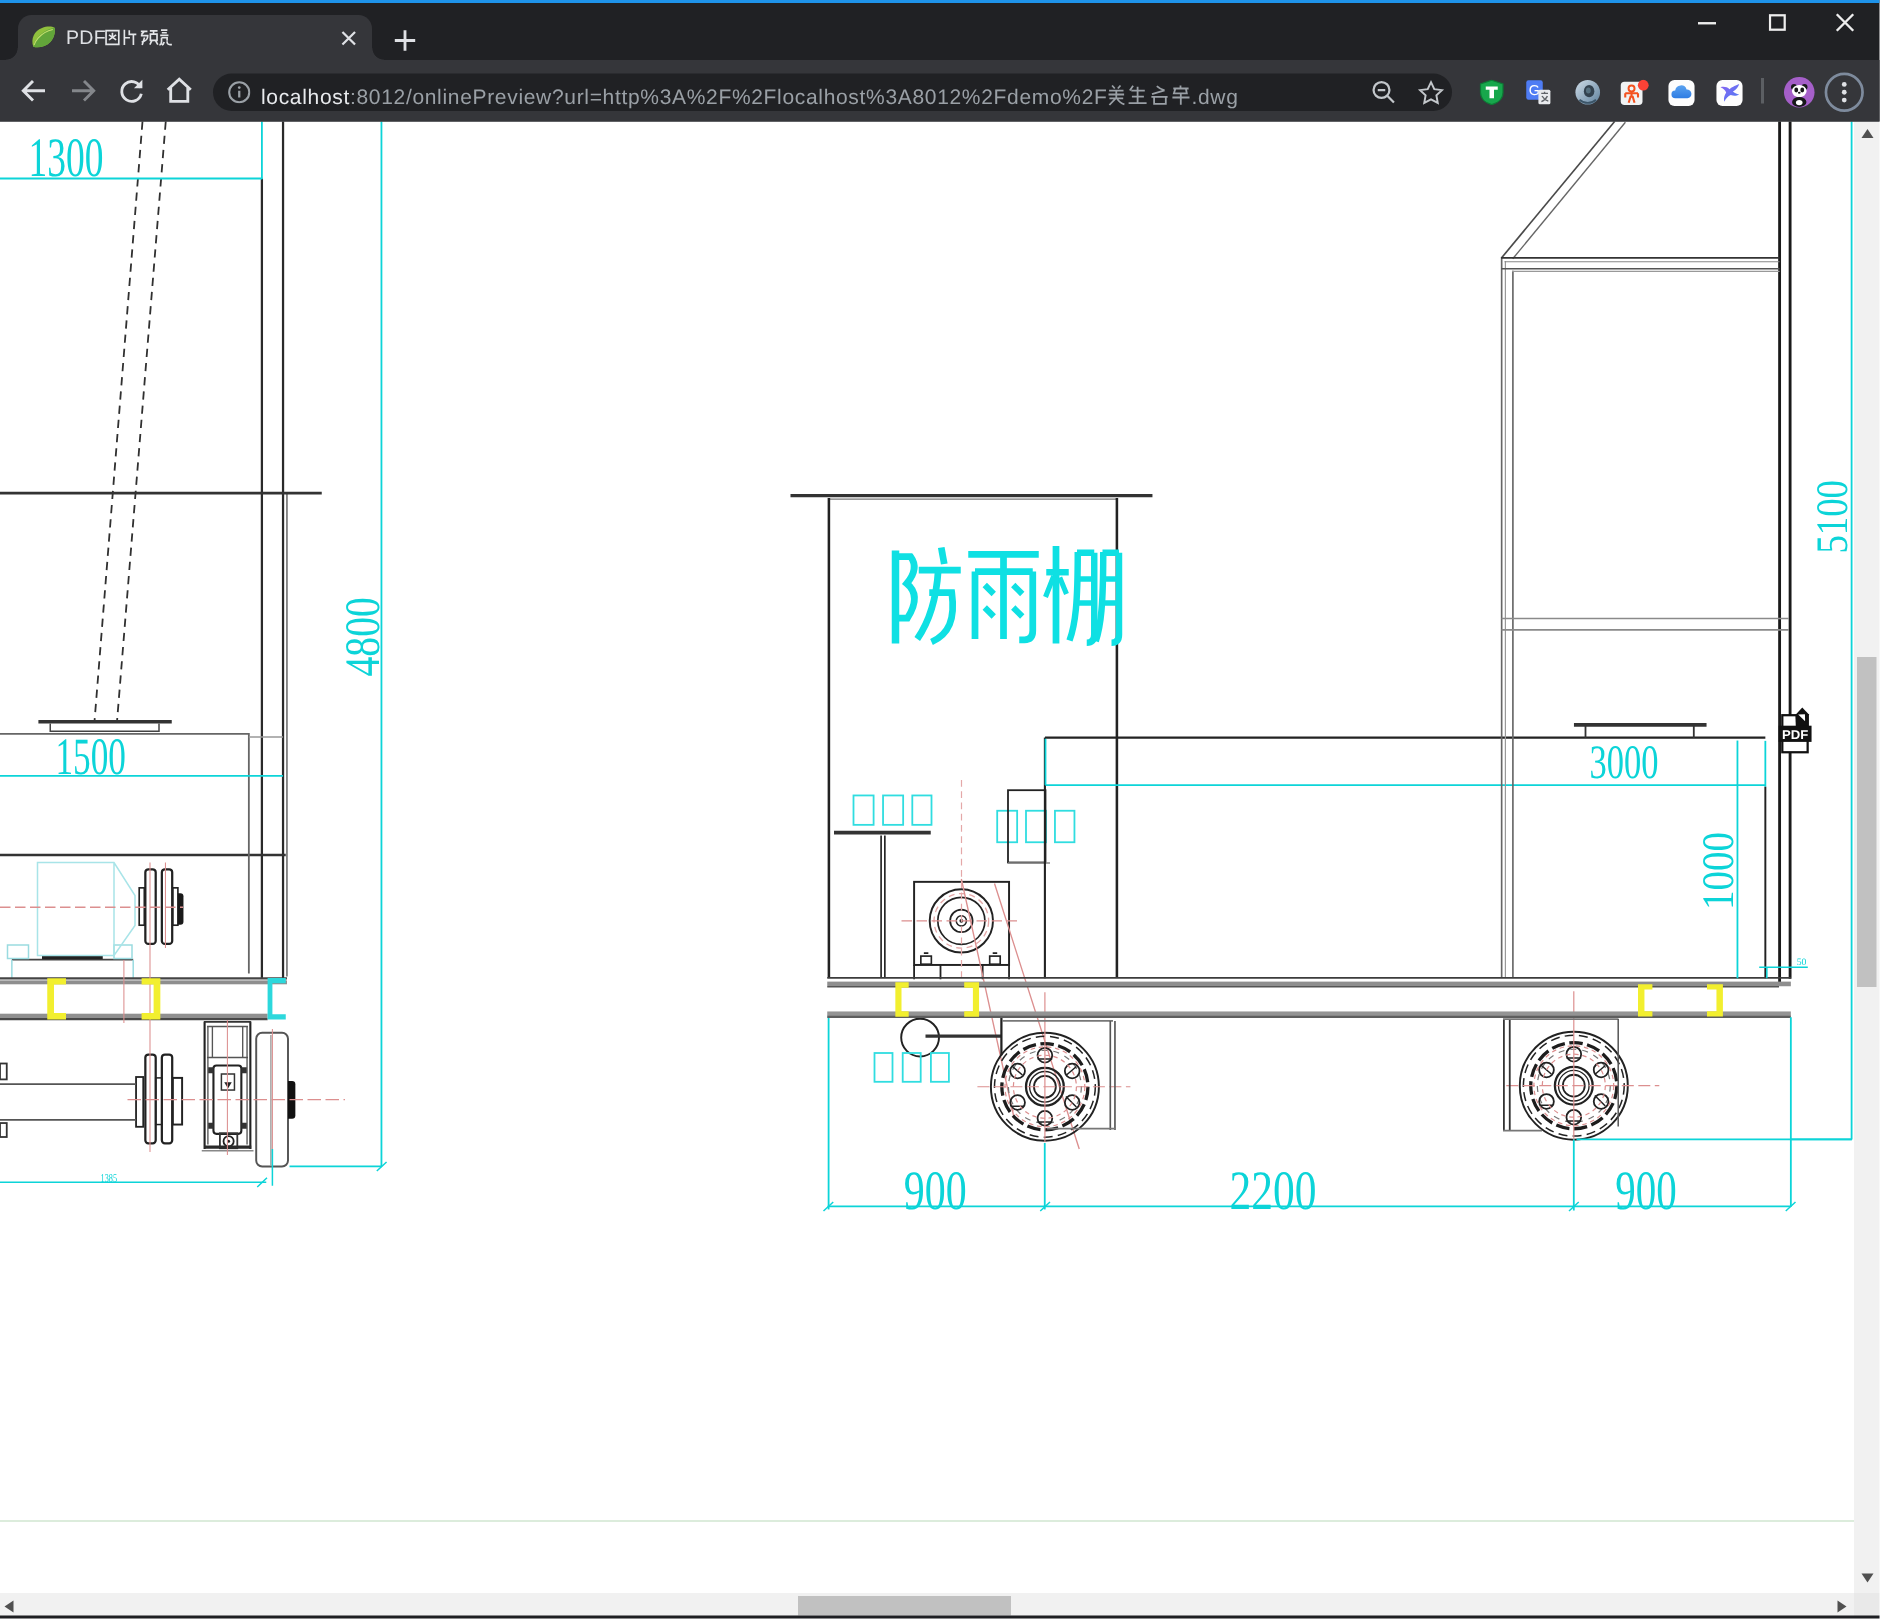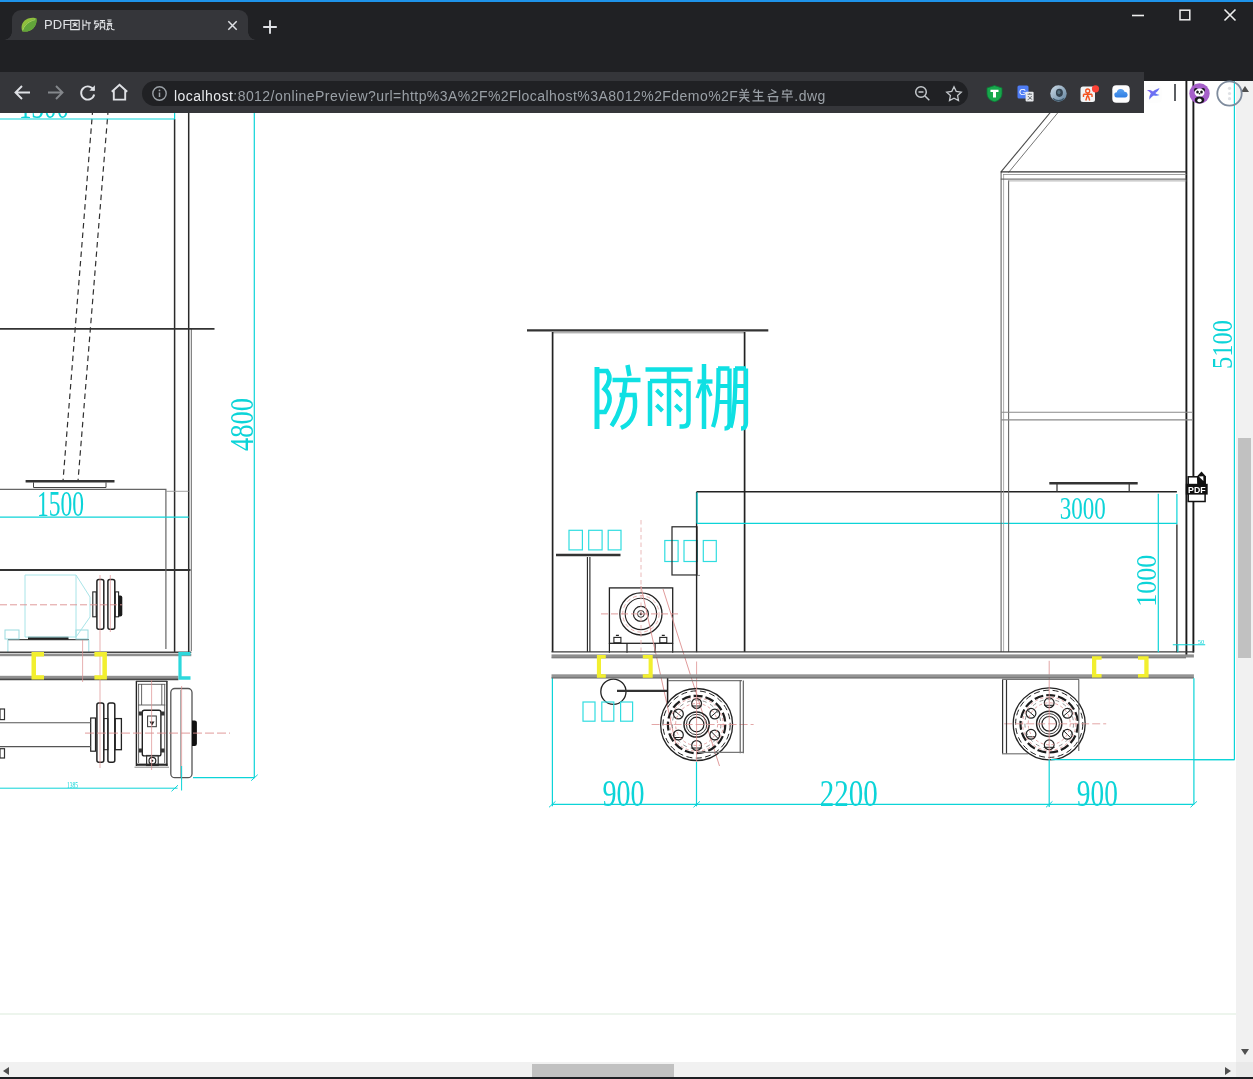--- a/index.html
+++ b/index.html
@@ -5,21 +5,21 @@
   * { margin:0; padding:0; box-sizing:border-box; }
   html,body { width:1253px; height:1079px; overflow:hidden; background:#fff;
     font-family:"Liberation Sans", sans-serif; }
   .abs { position:absolute; }
   
   #chrome { position:absolute; left:0; top:0; width:1253px; height:81px; background:#202124; }
   #blueline { position:absolute; left:0; top:0; width:1253px; height:1.5px; background:#1e93ea; }
   #tab { position:absolute; left:12px; top:10px; width:236px; height:30px; background:#35363a;
     border-radius:9px 9px 0 0; }
   #tabtitle { position:absolute; left:32px; top:7px; color:#dfe1e5; font-size:13px; letter-spacing:0.2px; }
-  #toolbar { position:absolute; left:0; top:40px; width:1144px; height:41px; background:#35363a;margin-top:32px; }
+  #toolbar { position:absolute; left:0; top:40px; width:1253px; height:41px; background:#35363a; }
   #pill { position:absolute; left:142px; top:9px; width:826px; height:25px; background:#202124; border-radius:13px; }
   #urltext { position:absolute; left:32px; top:4.5px; font-size:14px; letter-spacing:0.45px; color:#9aa0a6; white-space:nowrap; }
   #urltext b { color:#e8eaed; font-weight:normal; }
   
   #vsb { position:absolute; left:1236px; top:81px; width:17px; height:981px; background:#f1f1f1; }
   #vthumb { position:absolute; left:2px; top:357px; width:13px; height:220px; background:#c1c1c1; }
   #hsb { position:absolute; left:0px; top:1062px; width:1236px; height:17px; background:#f1f1f1; }
   #hthumb { position:absolute; left:532px; top:1.5px; width:142px; height:13.5px; background:#c1c1c1; }
   #corner { position:absolute; left:1236px; top:1062px; width:17px; height:17px; background:#e9e9e9; }
   #bottombar { position:absolute; left:0; top:1077px; width:1253px; height:2px; background:#1e1f23; z-index:40; }

